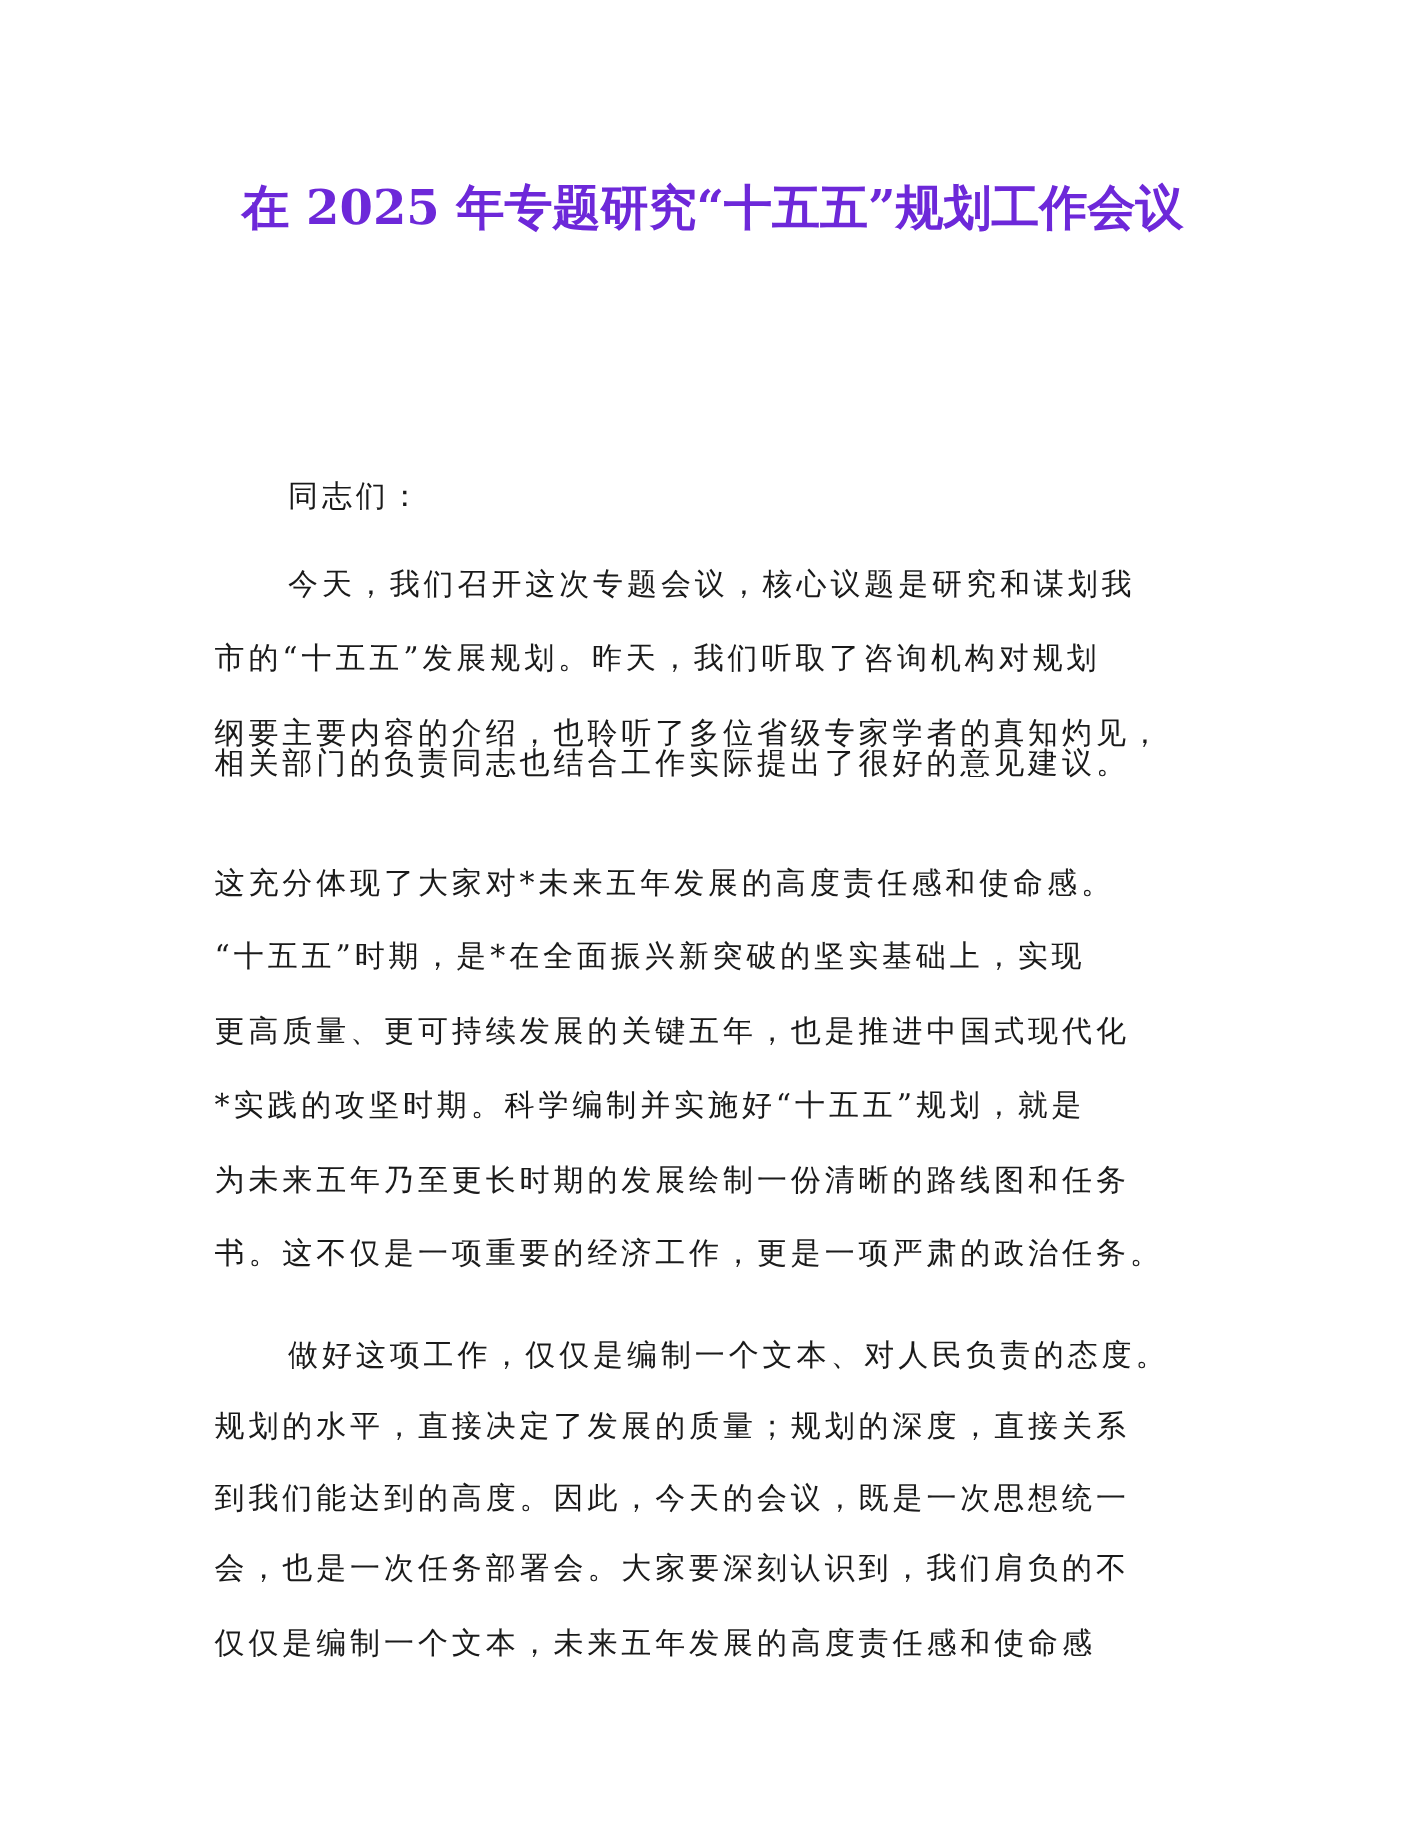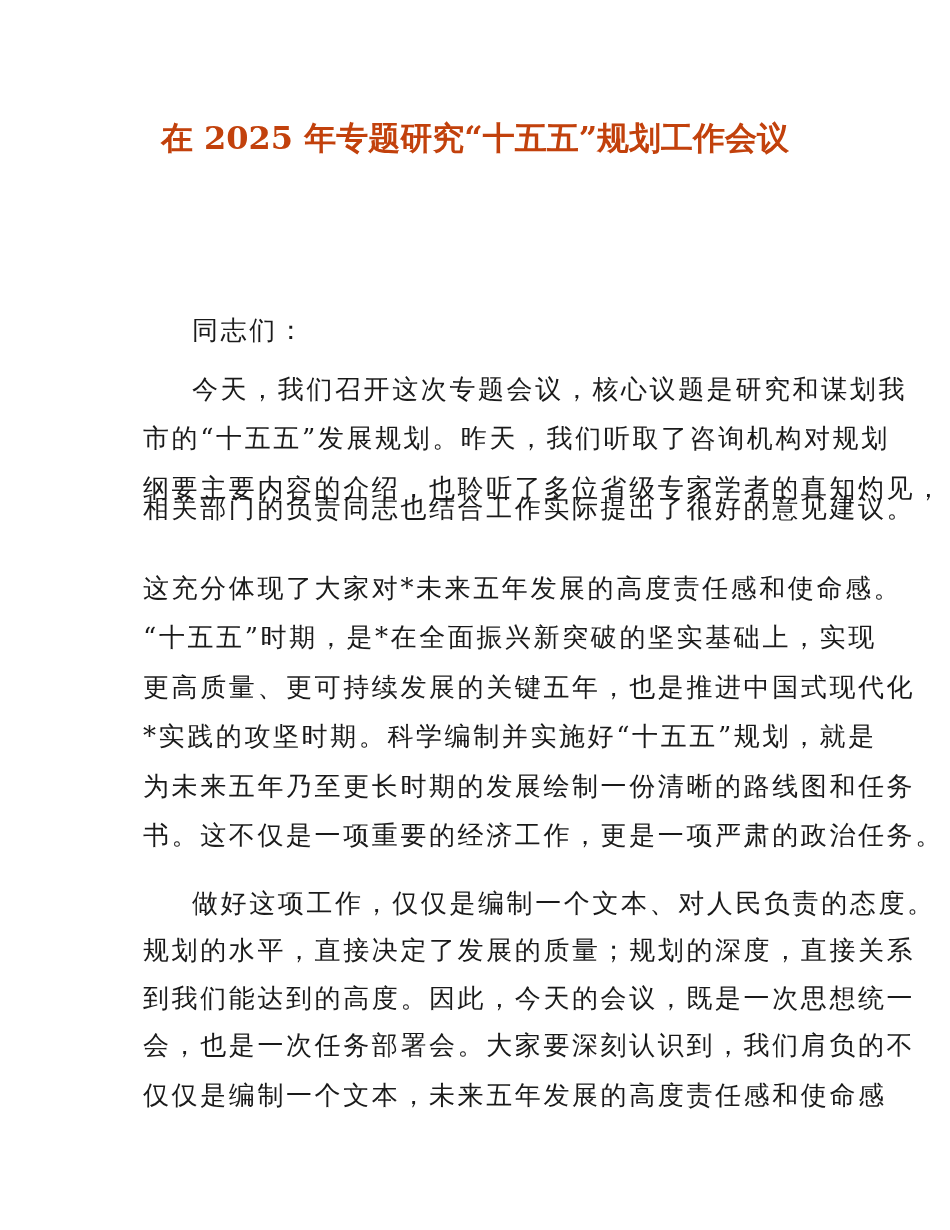--- a/index.html
+++ b/index.html
@@ -24,30 +24,30 @@
   }
   .title {
     position: absolute;
     left: 0;
     width: 950px;
     text-align: center;
     font-size: 32px;
     font-weight: bold;
     line-height: 40px;
     letter-spacing: 0px;
-    color: #c2410c;
+    color: #6d28d9;
   }
   .title.l1 { top: 118px; }
   .title.l2 { top: 168px; }
   .line {
     position: absolute;
     left: 143px;
     width: 700px;
     height: 30px;
-    font-size: 26px;
+    font-size: 20px;
     line-height: 30px;
     letter-spacing: 2.6px;
     white-space: nowrap;
     color: #1a1a1a;
   }
   .line.indent { left: 192px; }
 </style>
 </head>
 <body>
 

